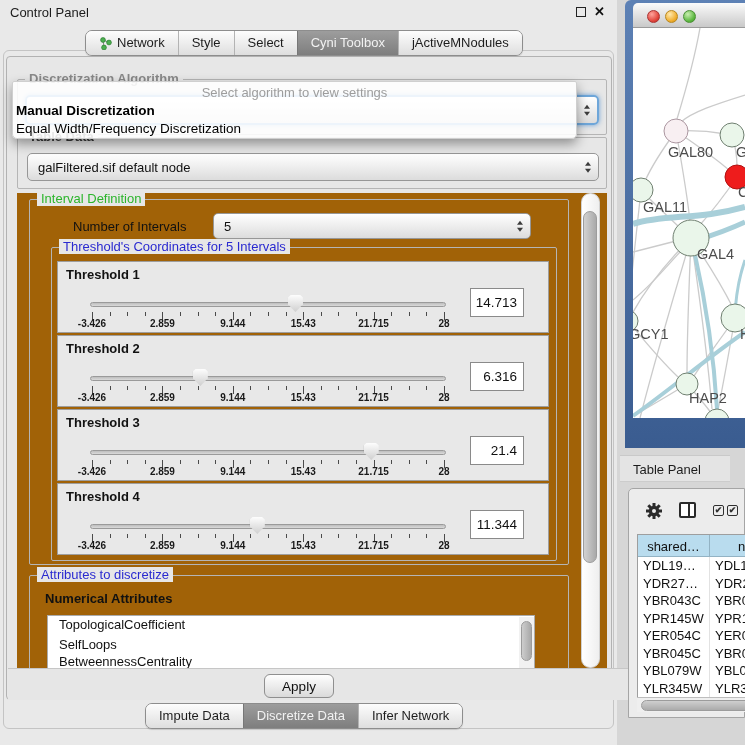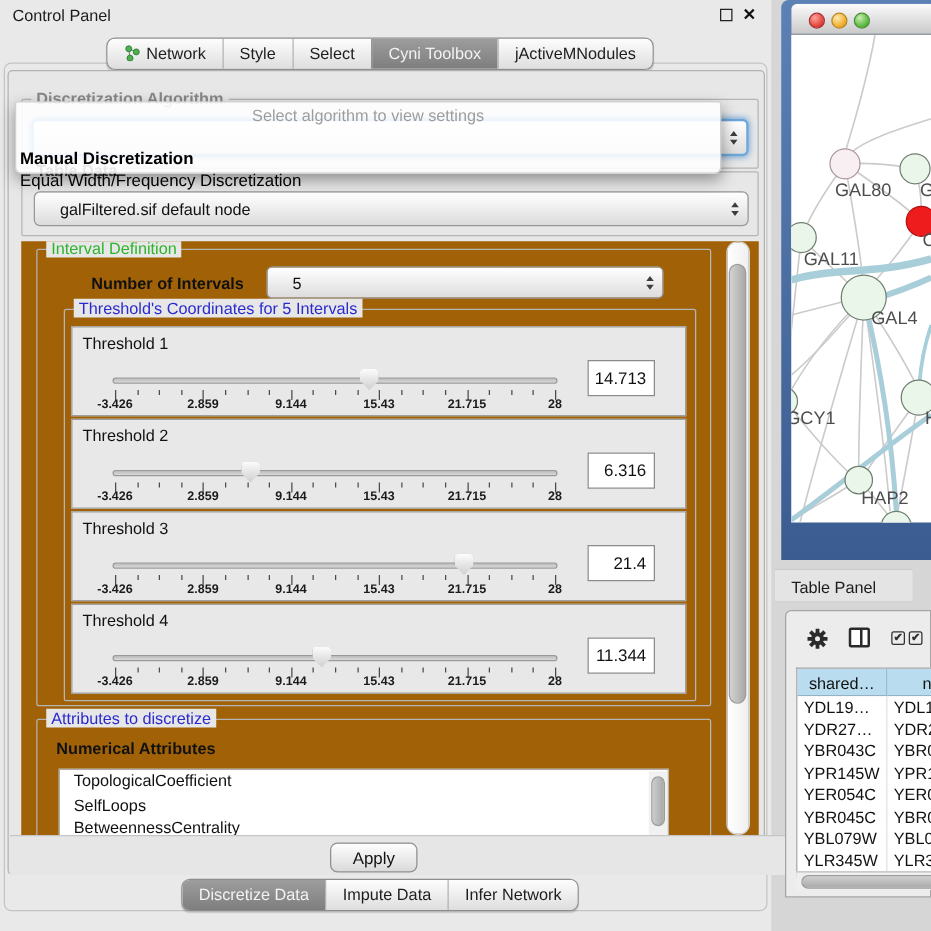--- a/index.html
+++ b/index.html
@@ -11,54 +11,54 @@
   #left-window { position:absolute; left:0; top:0; width:617px; height:745px; background:#e9e9e9; }
   #cp-titlebar { position:absolute; left:0; top:0; width:617px; height:24px; background:#e9e9e9; }
   #cp-title { position:absolute; left:10px; top:5px; font-size:13px; color:#1c1c1c; }
   #float-icon { position:absolute; left:576px; top:7px; width:10px; height:10px; border:1.6px solid #222; }
   #close-icon { position:absolute; left:594px; top:4px; font-size:13px; font-weight:bold; color:#111; }
   #window-bottom-edge { position:absolute; left:3px; top:50px; width:611px; height:679px; border:1px solid #c4c4c4; border-radius:6px; }
 
   .seg { position:absolute; display:inline-flex; border:1px solid #8d8d8d; border-radius:7px; overflow:hidden;
          background:linear-gradient(#fefefe,#dcdcdc); box-shadow:0 1px 1px rgba(0,0,0,0.15); }
   .seg-item { padding:4px 13px 5px 13px; font-size:13px; color:#1d1d1d; border-left:1px solid #b3b3b3;
-              display:flex; align-items:center; gap:5px; white-space:nowrap; background:linear-gradient(#fdfdfd,#dedede); }
+              display:flex; align-items:flex-end; gap:5px; white-space:nowrap; background:linear-gradient(#fdfdfd,#dedede); }
   .seg-item:first-child { border-left:none; }
   .seg-item.active { background:linear-gradient(#9d9d9d,#7e7e7e); color:#f2f2f2; border-left-color:#777; }
   #top-tabbar { left:85px; top:30px; }
   #bottom-tabbar { left:145px; top:703px; }
 
   #content-panel { position:absolute; left:6px; top:56px; width:606px; height:644px;
                    background:#e7e7e7; border:1px solid #b2b2b2; border-radius:4px; }
 
   .group { position:absolute; border:1px solid #b5b5b5; border-radius:2px; }
   .group-title { position:absolute; font-size:13px; background:#e7e7e7; padding:0 4px; white-space:nowrap; }
   .gt-bold { font-weight:bold; color:#3a3a3a; }
   .gt-faded { font-weight:bold; color:rgba(58,58,58,0.55); }
 
   .combo { position:absolute; border:1px solid #979797; border-radius:5px;
            background:linear-gradient(#ffffff,#ececec 55%,#dcdcdc); display:flex; align-items:center;
-           font-size:13px; color:#111; padding-left:20px; }
+           font-size:13px; color:#111; padding-left:10px; }
   .combo .arrows { position:absolute; right:7px; top:50%; transform:translateY(-50%); }
   .arr-up { width:0; height:0; border-left:3.5px solid transparent; border-right:3.5px solid transparent;
             border-bottom:4.5px solid #3c3c3c; margin-bottom:2.5px; }
   .arr-dn { width:0; height:0; border-left:3.5px solid transparent; border-right:3.5px solid transparent;
             border-top:4.5px solid #3c3c3c; }
   #algo-combo { left:24px; top:94px; width:574px; height:30px; border:2px solid #6ea6d9;
                 box-shadow:0 0 5px rgba(90,150,210,0.9); }
   #tabledata-combo { left:26px; top:152px; width:572px; height:28px; }
 
   #scrollport { position:absolute; left:16px; top:192px; width:590px; height:475px; overflow:hidden; background:#a16207; }
   #vscroll-track { position:absolute; left:564px; top:0px; width:19px; height:475px;
                    background:linear-gradient(90deg,#ffffff,#efefef); border:1px solid #d2d2d2; border-radius:9px; }
   #vscroll-thumb { position:absolute; left:566px; top:18px; width:14px; height:352px; border-radius:7px;
                    background:linear-gradient(90deg,#d2d2d2,#a9a9a9); border:1px solid #9c9c9c; }
 
   .tpanel { position:absolute; left:40px; width:492px; height:72px; border:1px solid #9e9e9e; background:#e8e8e8; }
-  .tlabel { position:absolute; left:8px; top:5px; font-size:13px; font-weight:normal; color:#111; }
+  .tlabel { position:absolute; left:8px; top:5px; font-size:13px; font-weight:bold; color:#111; }
   .track { position:absolute; left:32px; top:40px; width:356px; height:5px; border:1px solid #9a9a9a; border-radius:4px;
            background:linear-gradient(#bdbdbd,#dadada); }
   .handle { position:absolute; top:33px; width:15px; height:17px;
             background:linear-gradient(#fdfdfd,#cfcfcf);
             clip-path:polygon(18% 0, 82% 0, 100% 15%, 100% 55%, 50% 100%, 0 55%, 0 15%);
             filter:drop-shadow(0 0 1px #777); }
   .tick { position:absolute; width:1px; background:#4a4a4a; }
   .tick-label { position:absolute; top:56px; font-size:10px; font-weight:bold; color:#1a1a1a; transform:translateX(-50%); white-space:nowrap; }
   .vbox { position:absolute; left:412px; top:26px; width:54px; height:29px; background:#fff; border:1px solid #8a8a8a;
           font-size:13.5px; color:#111; text-align:right; padding:6px 6px 0 0; }
@@ -73,21 +73,21 @@
   #apply-row { position:absolute; left:1px; top:611px; width:668px; height:32px; background:#e6e6e6; border-top:1px solid #c6c6c6; }
   #apply-btn { position:absolute; left:256px; top:5px; width:70px; height:24px; border:1px solid #8f8f8f; border-radius:6px;
                background:linear-gradient(#fefefe,#dadada); font-size:13.5px; color:#111;
                font-family:"Liberation Sans",sans-serif; }
 
   
   #algo-popup { position:absolute; left:12px; top:81px; width:565px; height:58px; z-index:50;
                 background:rgba(255,255,255,0.88); border:1px solid #cfcfcf; border-radius:2px 2px 5px 5px;
                 box-shadow:0 5px 12px rgba(0,0,0,0.38); }
   #popup-hint { position:absolute; left:0; top:3px; width:100%; text-align:center; font-size:13px; color:#9d9d9d; }
-  .popup-opt { position:absolute; left:3px; font-size:13.5px; color:#000; white-space:nowrap;margin-top:16px; }
+  .popup-opt { position:absolute; left:3px; font-size:13.5px; color:#000; white-space:nowrap; }
   #popup-opt-0 { top:21px; font-weight:bold; }
   #popup-opt-1 { top:39px; }
 
   
   #net-window { position:absolute; left:625px; top:0; width:120px; height:448px;
                 background:linear-gradient(180deg,#5d81b5,#3a5c90); border-radius:6px 0 0 0; }
   #net-titlebar { position:absolute; left:8px; top:3px; width:112px; height:25px;
                   background:linear-gradient(#fbfbfb,#c9c9c9); border-radius:5px 0 0 0; border-bottom:1px solid #9a9a9a; }
   .tl { position:absolute; top:7px; width:13px; height:13px; border-radius:50%; }
   #tl-red   { left:14px; background:radial-gradient(circle at 35% 30%, #ffa49c, #e0443a 65%, #b7271f); border:1px solid #a33; }
@@ -176,21 +176,21 @@
             <div class="arr-up"></div>
             <div class="arr-dn"></div>
           </span>
       </div>
 
       <div id="scrollport" style="left:10px; top:136px;">
 
         <div class="group" style="left:12px; top:6px; width:540px; height:366px;"></div>
         <div class="group-title" style="left:20px; top:-2px; color:#2cb52c;">Interval Definition</div>
 
-        <div style="position:absolute; left:56px; top:26px; font-size:13px; font-weight:bold; color:#111;">Number of Intervals</div>
+        <div style="position:absolute; left:56px; top:26px; font-size:13px; font-weight:normal; color:#111;">Number of Intervals</div>
         <div class="combo" style="left:196px; top:20px; width:318px; height:26px;">
           <span>5</span>
           <span class="arrows">
               <div class="arr-up"></div>
               <div class="arr-dn"></div>
             </span>
         </div>
 
         <div class="group" style="left:34px; top:54px; width:506px; height:314px;"></div>
         <div class="group-title" style="left:42px; top:46px; color:#2a2ad0;">Threshold's Coordinates for 5 Intervals</div>
@@ -343,25 +343,25 @@
         <div id="vscroll-track"></div>
         <div id="vscroll-thumb"></div>
       </div>
 
       <div id="apply-row">
         <button id="apply-btn">Apply</button>
       </div>
     </div>
 
     <div id="bottom-tabbar" class="seg">
+        <div class="seg-item">
+          <span>Impute Data</span>
+        </div>
         <div class="seg-item active">
           <span>Discretize Data</span>
-        </div>
-        <div class="seg-item">
-          <span>Impute Data</span>
         </div>
         <div class="seg-item">
           <span>Infer Network</span>
         </div>
       </div>
   </div>
 
   <div id="algo-popup">
     <div id="popup-hint">Select algorithm to view settings</div>
     <div id="popup-opt-0" class="popup-opt">Manual Discretization</div>

